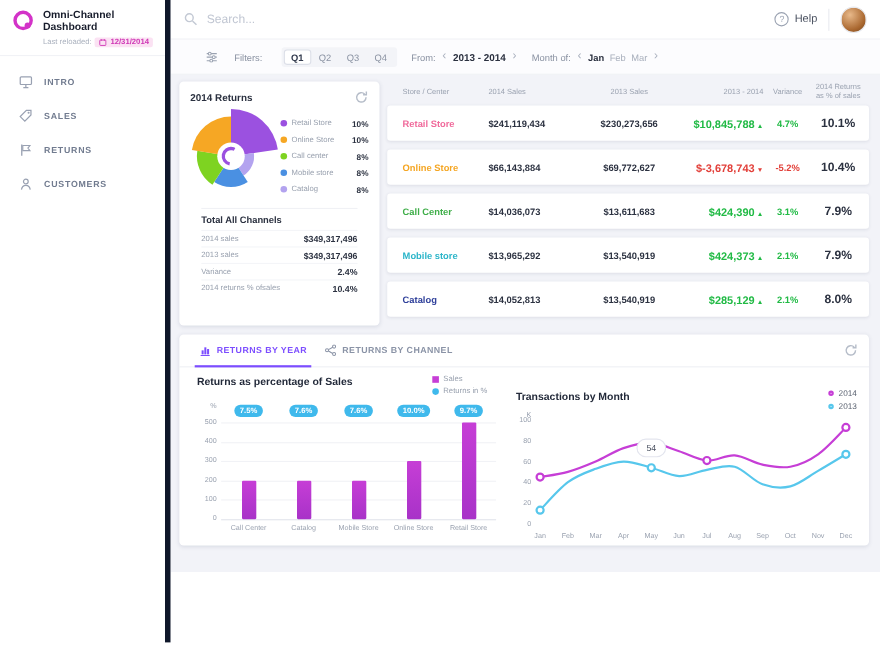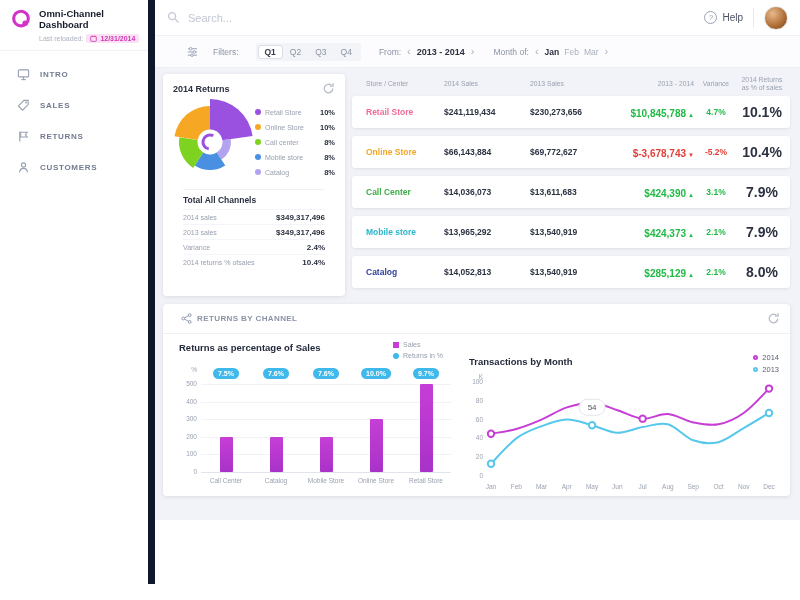--- a/index.html
+++ b/index.html
@@ -1,20 +1,20 @@
 <!DOCTYPE html>
 <html><head>
 <meta charset="utf-8">
 <style>
   *{box-sizing:border-box;margin:0;padding:0}
   html,body{width:800px;height:600px}
   body{position:relative;font-family:"Liberation Sans",sans-serif;background:#fff;color:#2b3140;overflow:hidden}
 
   
-  .sidebar{position:absolute;left:0;top:0;width:155px;height:584px;background:#fff;border-right:7px solid #0f172a;z-index:6}
+  .sidebar{position:absolute;left:0;top:0;width:155px;height:584px;background:#fff;border-right:5px solid #0f172a;z-index:6}
   .logo-row{padding:8px 8px 7px 10px;border-bottom:1px solid #f1f2f6;display:flex;gap:7px;align-items:flex-start}
   .logo-svg{width:22px;height:22px;flex:none}
   .app-title{font-size:9.5px;font-weight:bold;color:#171c2b;line-height:1.2}
   .reload-row{display:flex;align-items:center;gap:3px;margin-top:3px}
   .reload-label{font-size:7px;color:#a9b0bd}
   .date-badge{display:inline-flex;align-items:center;gap:3px;font-size:7px;font-weight:bold;color:#cf36b5;background:#fbe2f3;padding:1px 4px;border-radius:2px;cursor:pointer}
   .menu{padding-top:8px}
   .nav-item{position:relative;display:flex;align-items:center;gap:10px;height:31px;padding-left:17px;cursor:pointer;color:#99a1b2}
   .nav-label{font-size:8px;letter-spacing:.7px;font-weight:bold;color:#717b8f}
   .nav-item.active{color:#6a3be8}
@@ -36,21 +36,21 @@
 
   
   .page-header{position:absolute;left:155px;top:36px;right:0;height:32px;background:#fcfcfe;border-bottom:1px solid #eef0f4;display:flex;align-items:center;padding:0 10px;z-index:4}
   .page-title{font-size:11.5px;font-weight:bold;color:#232a3a}
   .filters-group{display:flex;align-items:center;margin-left:22px;gap:15px}
   .filters-icon{width:11px;height:11px;color:#9aa2b1}
   .filters-label{font-size:8.5px;color:#8a92a2}
   .quarters{display:flex;align-items:center;background:#f3f4f8;border-radius:3px;padding:2px;margin-left:2px}
   .q-item{font-size:8.5px;color:#8a92a2;padding:2px 7px;cursor:pointer;border-radius:3px}
   .q-item.active{background:#fff;border:1px solid #dcdfe8;color:#333b4e;font-weight:bold;padding:1px 6px}
-  .hgroup{display:flex;align-items:center;gap:5px;margin-left:18px}
+  .hgroup{display:flex;align-items:center;gap:5px;margin-left:13px}
   .small-label{font-size:8.5px;color:#8a92a2}
   .chev{font-size:11px;color:#aab1bf;cursor:pointer;line-height:1;padding:0 1px}
   .range-value{font-size:9px;font-weight:bold;color:#2b3140}
   .month-item{font-size:8.5px;color:#a8afbc;cursor:pointer}
   .month-item.active{color:#2b3140;font-weight:bold}
 
   .content-bg{position:absolute;left:155px;top:68px;width:645px;height:452px;background:#f2f3f8;z-index:0}
 
   .card{position:absolute;background:#fff;border-radius:4px;box-shadow:0 1px 4px rgba(45,55,90,.12);z-index:1}
 
@@ -72,30 +72,30 @@
   .tot-label{font-size:7px;color:#98a0ae}
   .tot-value{font-size:8px;font-weight:bold;color:#2b3140}
 
   
   .table-area{position:absolute;left:352px;top:74px;width:438px;z-index:1}
   .t-head{display:flex;align-items:center;height:20px;margin-bottom:2px}
   .t-h{font-size:6.8px;color:#9aa2b0;line-height:1.25}
   .t-row{display:flex;align-items:center;height:32px;background:#fff;border-radius:3px;box-shadow:0 1px 3px rgba(45,55,90,.1);margin-bottom:8px;cursor:pointer}
   .col-store{width:92px;padding-left:14px;text-align:left}
   .col-s14{width:86px;text-align:left}
-  .col-s13{width:84px;text-align:left}
+  .col-s13{width:84px;text-align:center}
   .col-delta{width:80px;text-align:right}
   .col-var{width:44px;text-align:center}
   .col-ret{width:52px;text-align:center;padding-right:4px}
   .store-name{font-size:8.5px;font-weight:bold}
   .num{font-size:8.5px;font-weight:bold;color:#2b3140}
   .delta-val{font-size:10px;font-weight:bold}
   .delta-arrow{font-size:6px;margin-left:2px}
   .var-val{font-size:8.5px;font-weight:bold}
-  .ret-val{font-size:14px;font-weight:bold;color:#2b3140}
+  .ret-val{font-size:11px;font-weight:bold;color:#2b3140}
 
   
   .bottom-card{left:163px;top:304px;width:627px;height:192px}
   .tabbar{display:flex;align-items:center;height:30px;border-bottom:1px solid #eef0f4;padding:0 10px}
   .tab{display:flex;align-items:center;gap:5px;height:100%;padding:0 8px;cursor:pointer;position:relative;color:#8a93a6}
   .tab-label{font-size:8px;font-weight:bold;letter-spacing:.4px;color:inherit}
   .tab.active{color:#7c4dff}
   .tab.active::after{content:"";position:absolute;left:4px;right:4px;bottom:-1px;height:2px;background:#7c4dff}
   .tab-icon{width:11px;height:11px}
   .tabbar .refresh-btn{margin-left:auto}
@@ -352,20 +352,29 @@
     <span class="num col-s14">$14,052,813</span>
     <span class="num col-s13">$13,540,919</span>
     <span class="col-delta"><span class="delta-val" style="color: rgb(33, 186, 69);">$285,129</span><span class="delta-arrow" style="color: rgb(33, 186, 69);">▲</span></span>
     <span class="var-val col-var" style="color: rgb(33, 186, 69);">2.1%</span>
     <span class="ret-val col-ret">8.0%</span>
   </div>
 </section>
 
 <section class="card bottom-card">
   <div class="tabbar">
+    <div class="tab active">
+      <svg class="tab-icon" viewBox="0 0 12 12">
+        <line x1="1.5" y1="11" x2="10.5" y2="11" stroke="currentColor" stroke-width="1"></line>
+        <rect x="2.5" y="6" width="2" height="4" fill="currentColor"></rect>
+        <rect x="5.2" y="3" width="2" height="7" fill="currentColor"></rect>
+        <rect x="7.9" y="4.7" width="2" height="5.3" fill="currentColor"></rect>
+      </svg>
+      <span class="tab-label">RETURNS BY YEAR</span>
+    </div>
     <div class="tab">
       <svg class="tab-icon" viewBox="0 0 12 12">
         <circle cx="2.5" cy="6" r="1.5" fill="none" stroke="currentColor" stroke-width="1"></circle>
         <circle cx="9.5" cy="2.3" r="1.5" fill="none" stroke="currentColor" stroke-width="1"></circle>
         <circle cx="9.5" cy="9.7" r="1.5" fill="none" stroke="currentColor" stroke-width="1"></circle>
         <line x1="3.9" y1="5.3" x2="8.2" y2="2.9" stroke="currentColor" stroke-width="1"></line>
         <line x1="3.9" y1="6.7" x2="8.2" y2="9.1" stroke="currentColor" stroke-width="1"></line>
       </svg>
       <span class="tab-label">RETURNS BY CHANNEL</span>
     </div>

